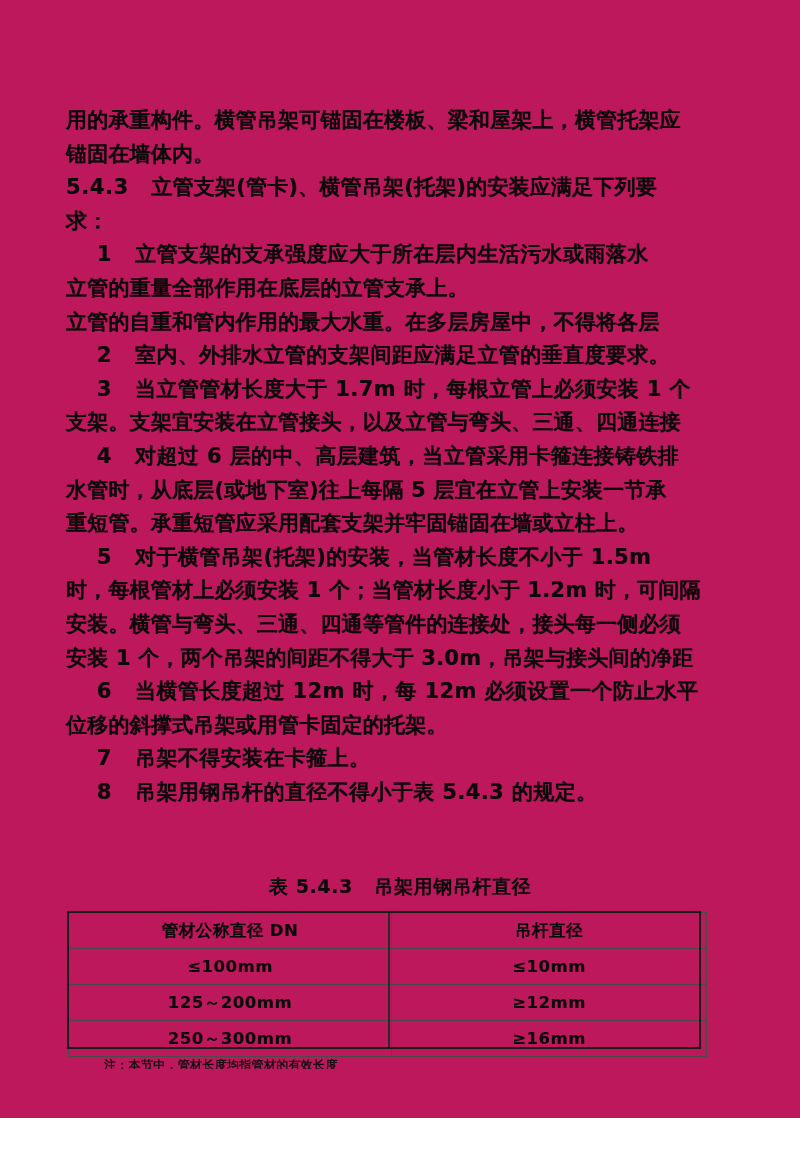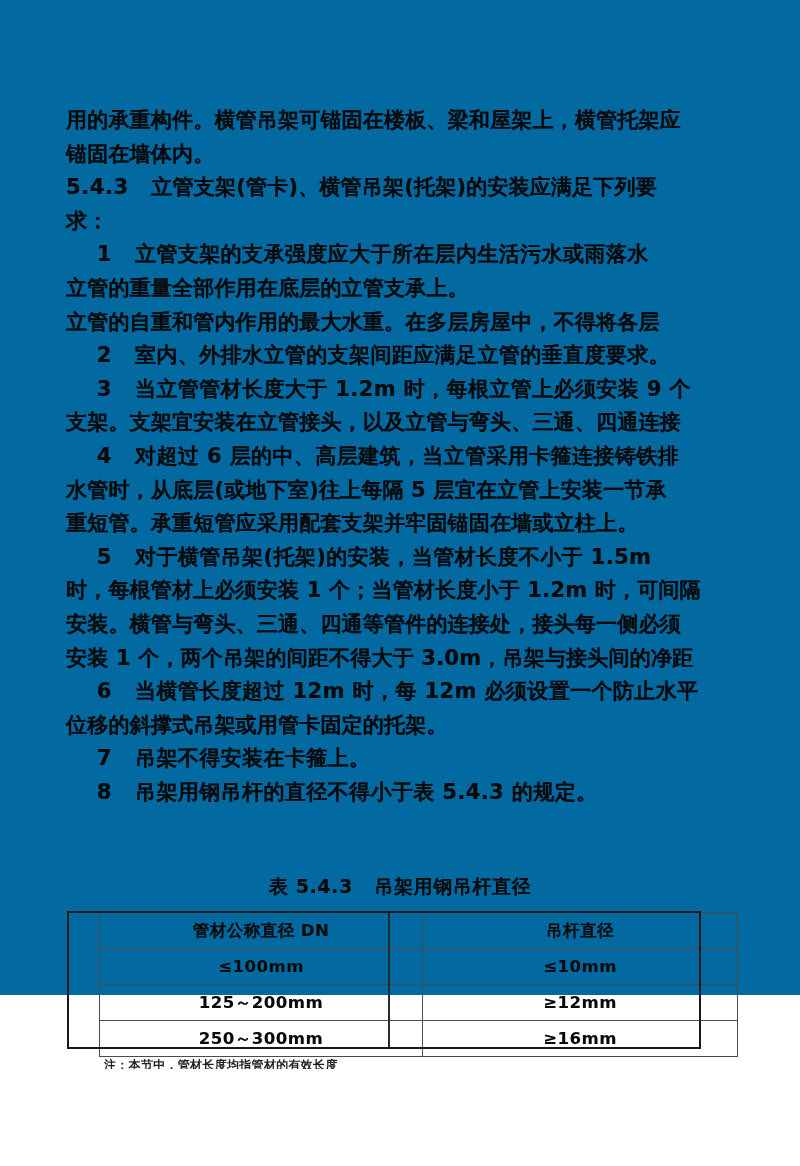--- a/index.html
+++ b/index.html
@@ -15,22 +15,22 @@
     overflow: hidden;
     font-family: "DejaVu Sans", "Liberation Sans", sans-serif;
     color: #000000;
   }
 
   .page {
     position: absolute;
     left: 0;
     top: 0;
     width: 800px;
-    height: 995px;
-    background: #0369a1;
+    height: 1118px;
+    background: #be185d;
   }
 
   .body-col {
     position: absolute;
     left: 66px;
     top: 104px;
     width: 640px;
   }
 
   
@@ -66,21 +66,20 @@
     color: #0a0a0a;
     text-shadow: 0.3px 0 0 rgba(0,0,0,0.35);
   }
 
   
   .tbl-wrap {
     position: absolute;
     left: 68px;
     top: 912px;
     width: 632px;
-    padding-left: 31px;
   }
   table.spec {
     border-collapse: collapse;
     width: 632px;
     table-layout: fixed;
   }
   table.spec td {
     height: 33px;
     text-align: center;
     vertical-align: middle;
@@ -159,21 +158,21 @@
       <div class="ln num"><span>    </span><span>1</span><span>   </span><span>立管支架的支承强度应大于所在层内生活污水或雨落水</span></div>
       <div class="ln">立管的重量全部作用在底层的立管支承上。</div>
       <div class="ln">立管的自重和管内作用的最大水重。在多层房屋中，不得将各层</div>
     </div>
 
     <div>
       <div class="ln num"><span>    </span><span>2</span><span>   </span><span>室内、外排水立管的支架间距应满足立管的垂直度要求。</span></div>
     </div>
 
     <div>
-      <div class="ln num"><span>    </span><span>3</span><span>   </span><span>当立管管材长度大于 1.2m 时，每根立管上必须安装 9 个</span></div>
+      <div class="ln num"><span>    </span><span>3</span><span>   </span><span>当立管管材长度大于 1.7m 时，每根立管上必须安装 1 个</span></div>
       <div class="ln">支架。支架宜安装在立管接头，以及立管与弯头、三通、四通连接</div>
     </div>
 
     <div>
       <div class="ln num"><span>    </span><span>4</span><span>   </span><span>对超过 6 层的中、高层建筑，当立管采用卡箍连接铸铁排</span></div>
       <div class="ln">水管时，从底层(或地下室)往上每隔 5 层宜在立管上安装一节承</div>
       <div class="ln">重短管。承重短管应采用配套支架并牢固锚固在墙或立柱上。</div>
     </div>
 
     <div>

